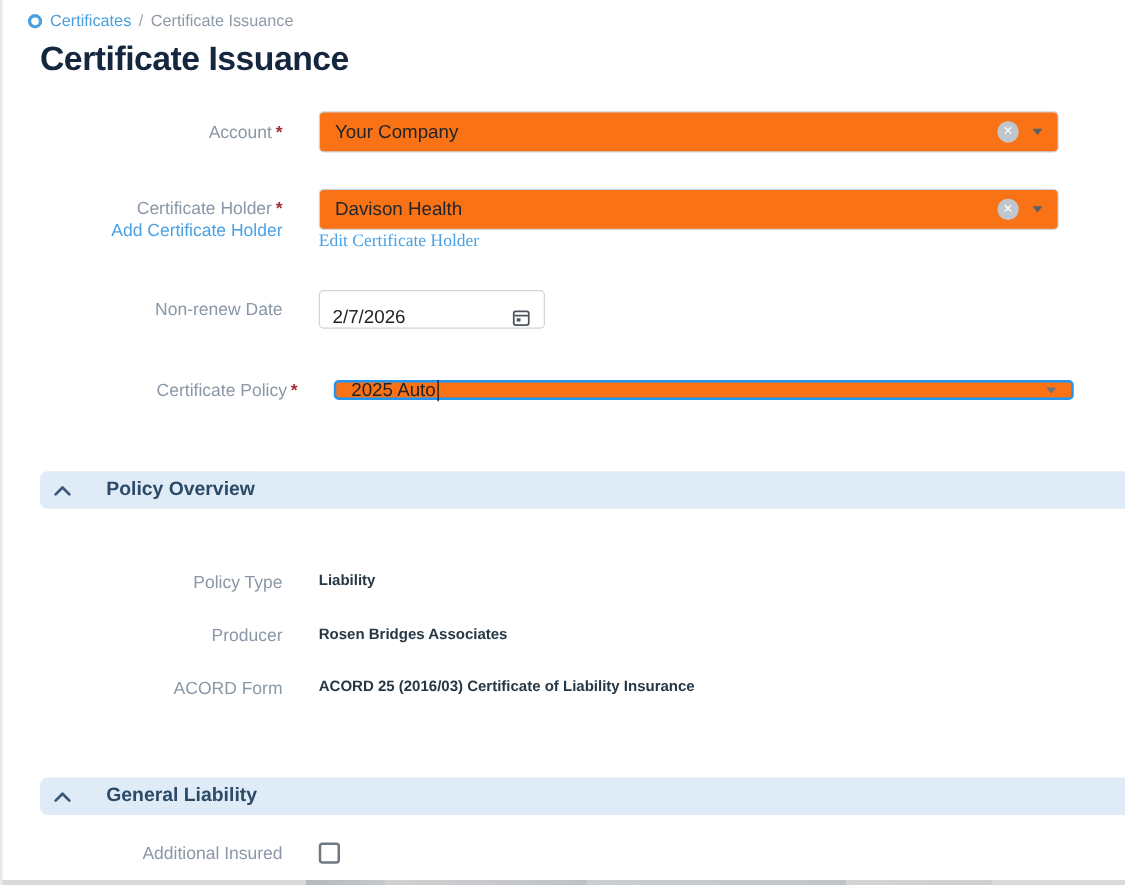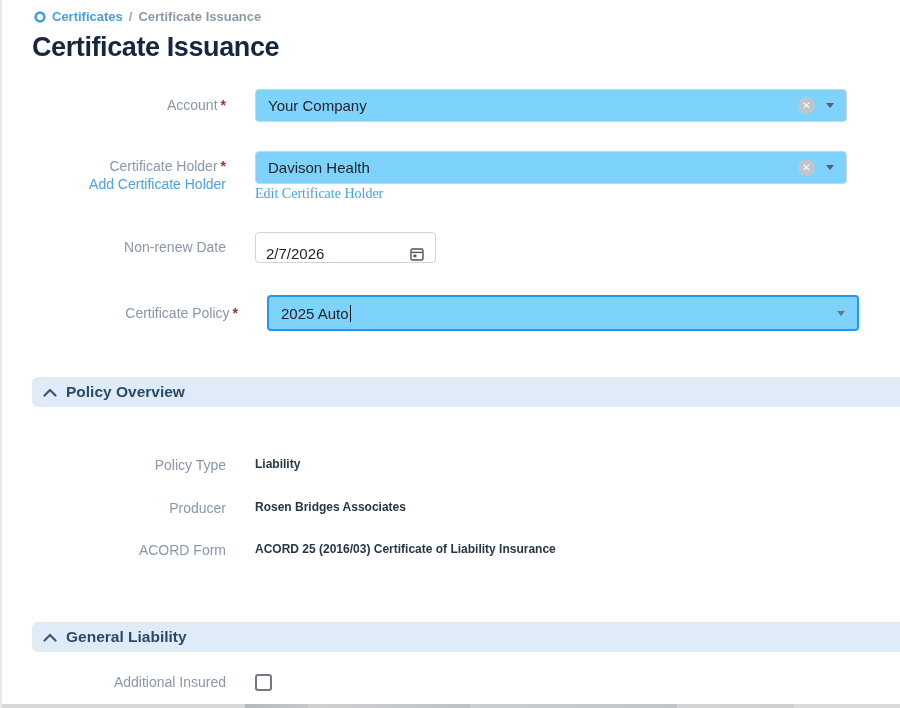--- a/index.html
+++ b/index.html
@@ -12,24 +12,23 @@
     overflow: hidden;
   }
   #app {
     position: absolute; inset: 0;
     background: #ffffff;
     border-left: 2px solid #e9e9e9;
   }
 
   
   .breadcrumb {
-    position: absolute; top: 9px; left: 32px;
+    position: absolute; top: 9px; left: 20px;
     display: flex; align-items: center; gap: 6px;
     font-size: 13px;
-    font-weight: bold;
   }
   .crumb-icon { width: 12px; height: 12px; display: block; }
   .crumb-link { color: #4a9fdf; text-decoration: none; cursor: pointer; }
   .crumb-sep { color: #9aa6b2; }
   .crumb-current { color: #8d99a6; }
 
   
   .page-title {
     position: absolute; top: 32px; left: 30px;
     font-size: 27px; font-weight: bold;
@@ -41,28 +40,28 @@
   .label-col {
     width: 224px; text-align: right;
     color: #8a97a6; font-size: 14px; flex: none;
   }
   .req { color: #a03033; font-weight: bold; margin-left: 3px; }
   .input-col { margin-left: 29px; flex: none; }
 
   .select-box {
     width: 592px; height: 33px;
     border: 1px solid #ced4da; border-radius: 4px;
-    background: #7dd3fc;
+    background: #f97316;
     display: flex; align-items: center;
     padding: 0 12px;
     font-size: 15px; color: #212529;
   }
   .select-box.focused {
     border: 2px solid #2196f3;
-    height: 36px;
+    height: 16px;
   }
   .sel-icons { margin-left: auto; display: flex; align-items: center; gap: 11px; }
   .clear-btn {
     width: 17px; height: 17px; border-radius: 50%;
     background: #bfc6cd; color: #ffffff;
     font-size: 10px; line-height: 17px; text-align: center;
     cursor: pointer; flex: none;
   }
   .caret-down {
     width: 0; height: 0; flex: none;
@@ -88,21 +87,21 @@
 
   
   .section-bar {
     position: absolute; left: 30px; width: 870px; height: 30px;
     background: #dfecf8;
     border-radius: 6px 0 0 6px;
     display: flex; align-items: center; gap: 9px;
     padding-left: 11px;
     cursor: pointer;
   }
-  .section-title { font-size: 15.5px; font-weight: bold; color: #2c4a66; }
+  .section-title { font-size: 15.5px; font-weight: bold; color: #2c4a66; margin-left: 19px; }
   .chevron { display: block; }
 
   
   .detail-row { position: absolute; left: 0; width: 900px; display: flex; }
   .detail-value {
     margin-left: 29px; font-size: 12px; font-weight: bold; color: #263845;
   }
 
   
   .checkbox {

